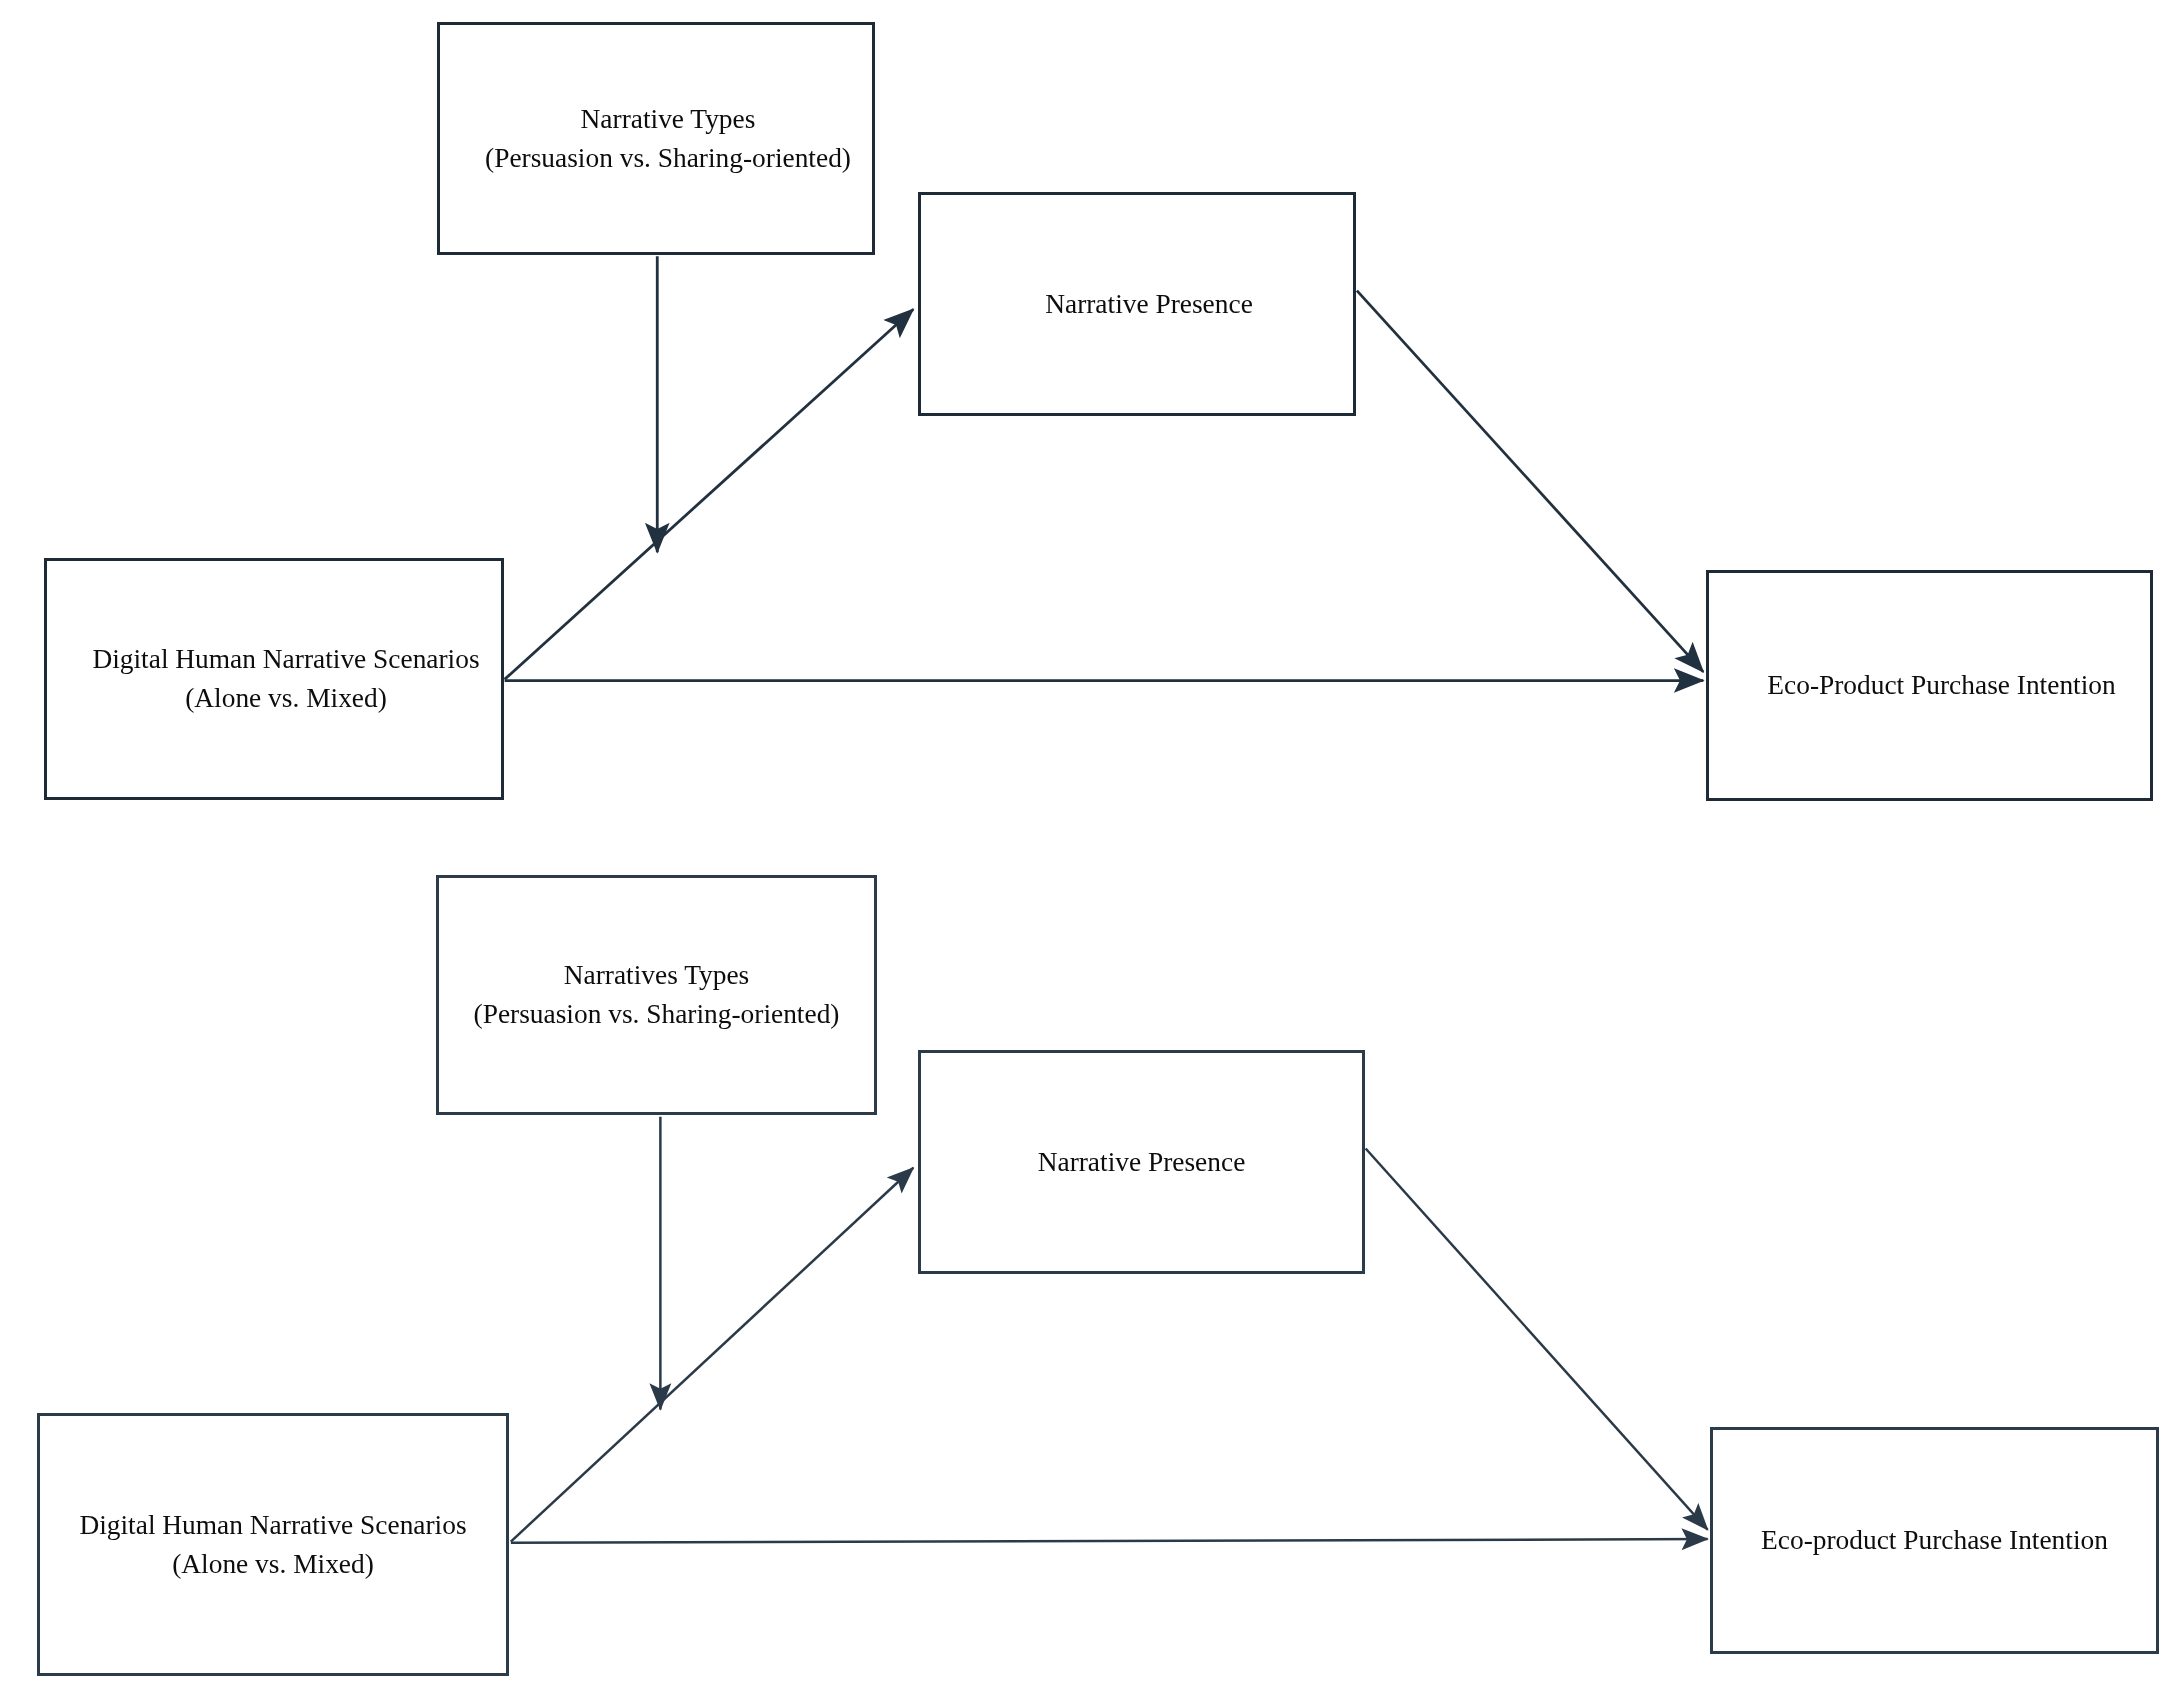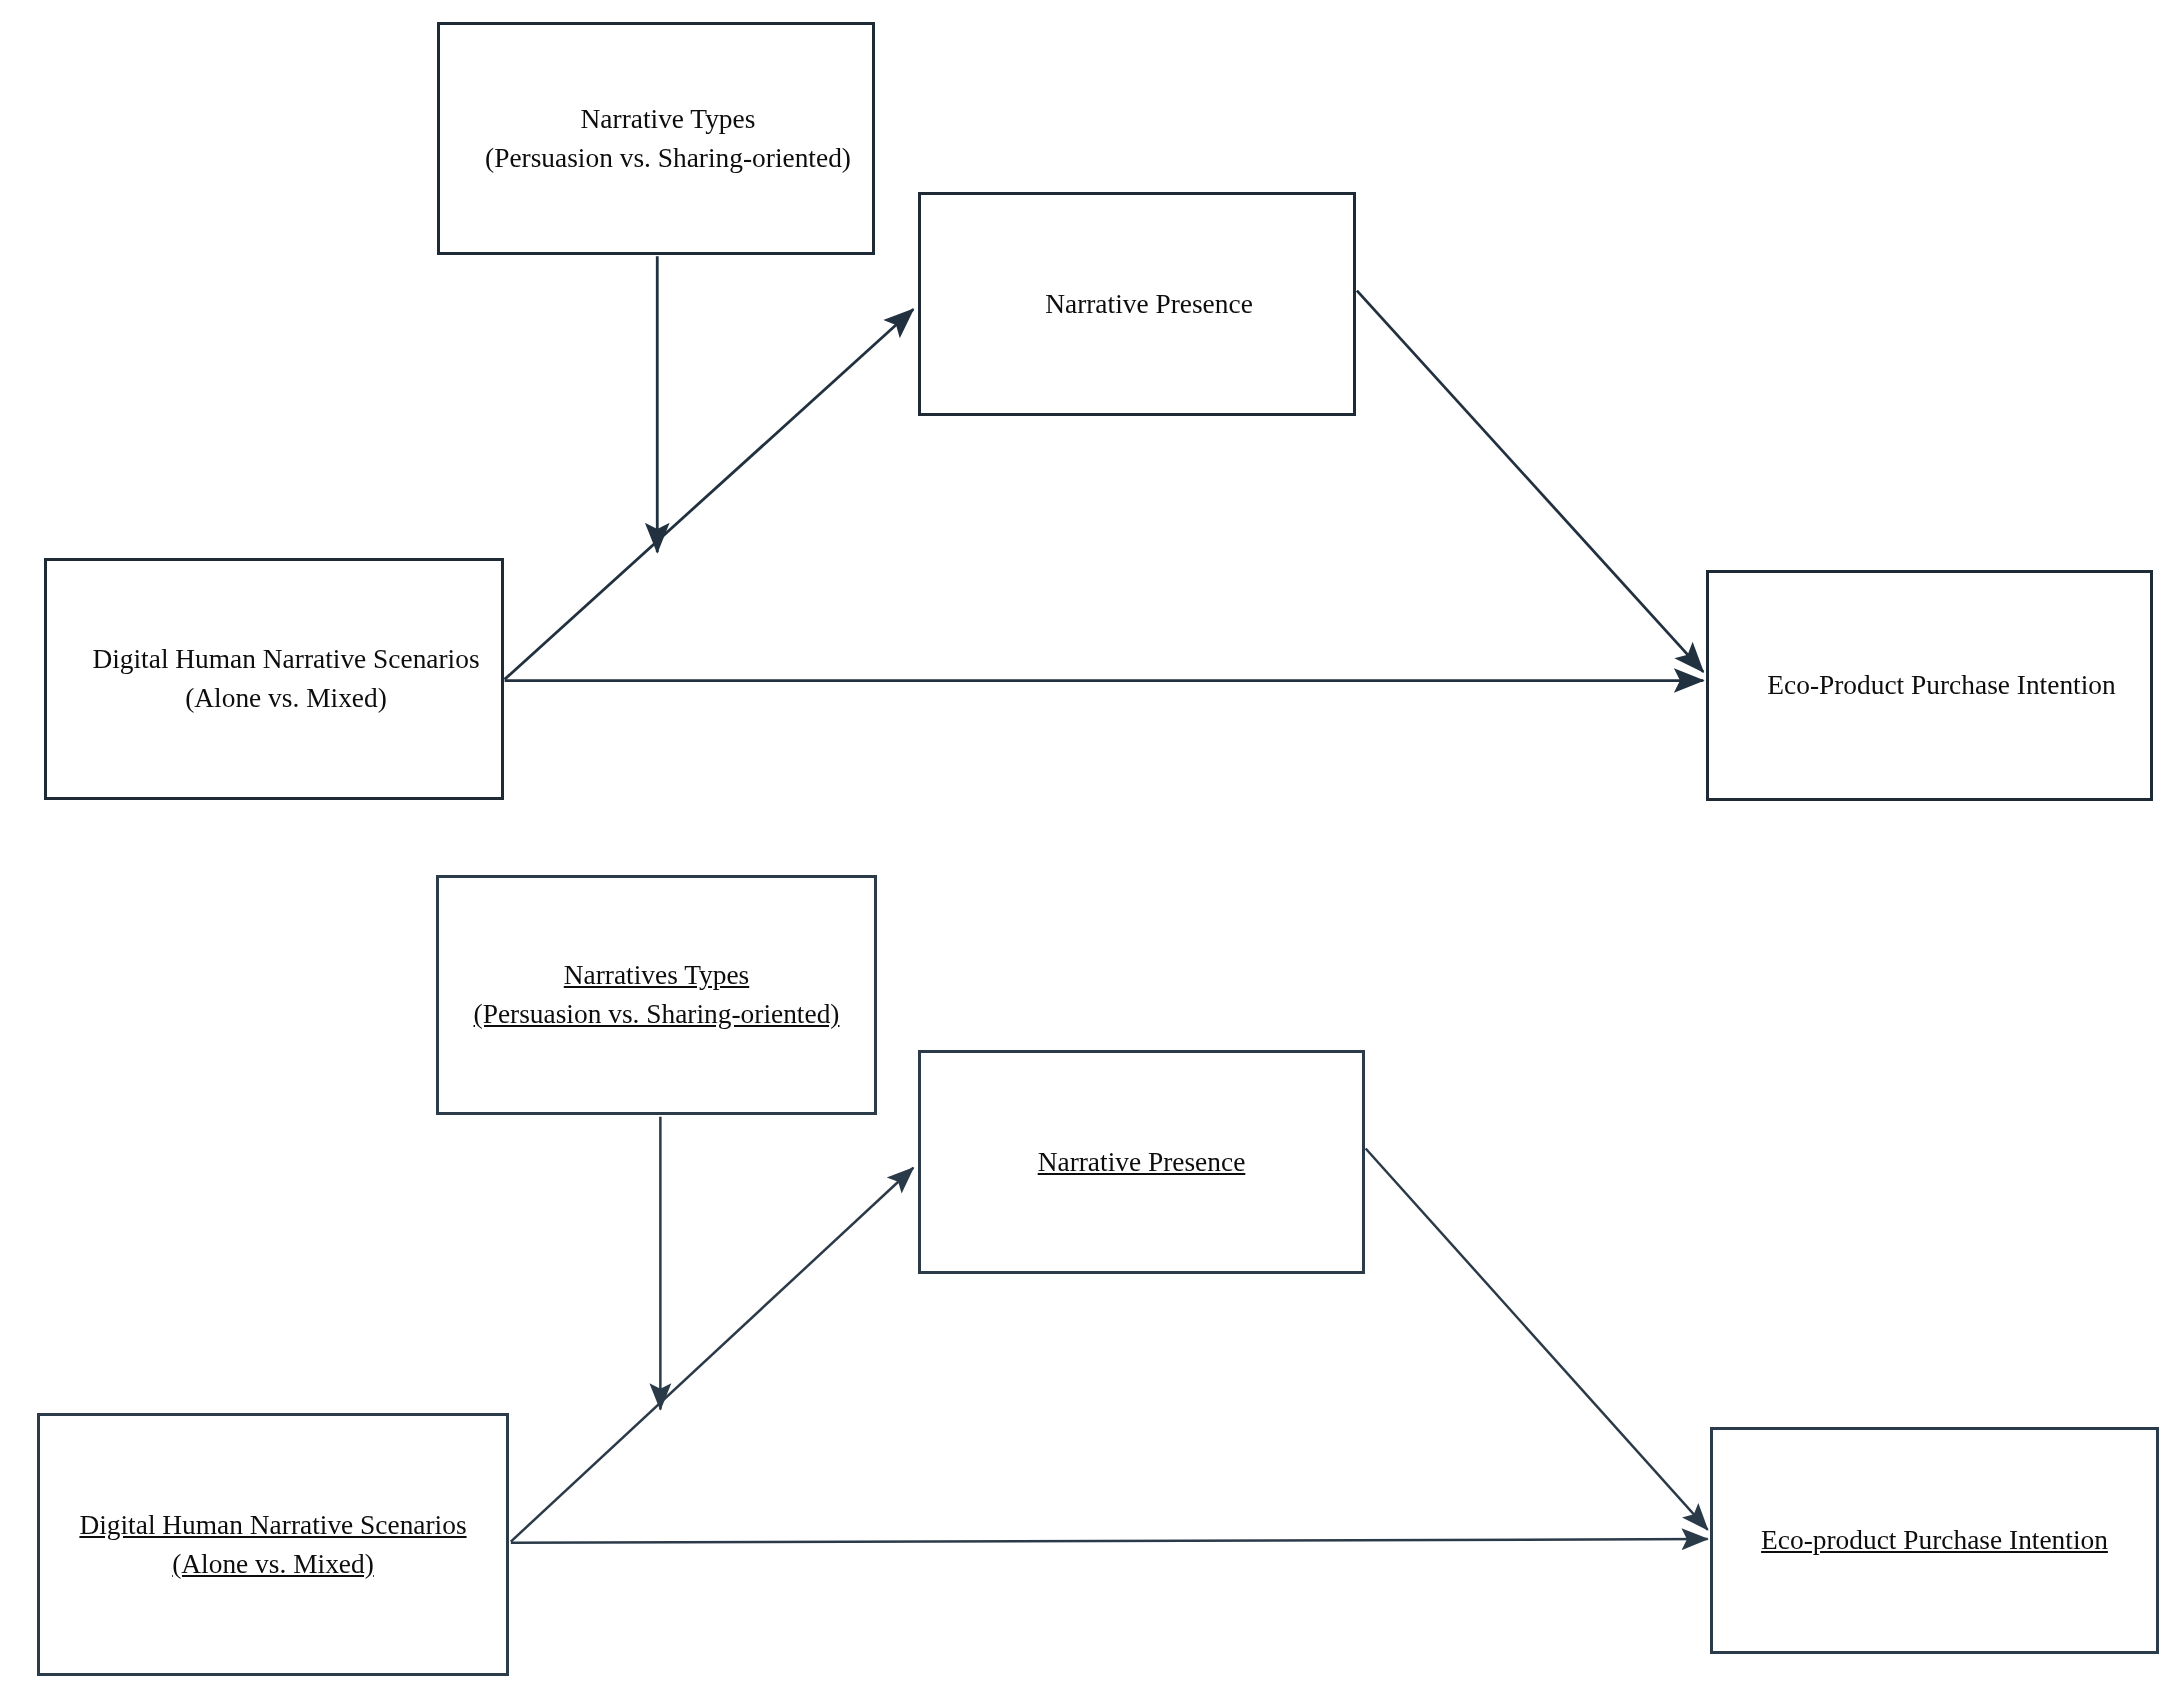--- a/index.html
+++ b/index.html
@@ -52,21 +52,21 @@
   .node.soft {
     border: 3.1px solid #2c3b49;
     filter: blur(0.2px);
   }
   .node .label {
     display: block;
     padding: 0 11.2px;
     white-space: pre-line;
   }
   .fs-top   { font-size: 27.4px; padding-left: 24px; }
-  .fs-bottom{ font-size: 27.4px; text-decoration: underline; }
+  .fs-bottom{ font-size: 27.4px; }
 
   .soft-text {
     filter: blur(0.2px);
   }
 </style>
 </head>
 <body>
 
 <div id="canvas">
 

